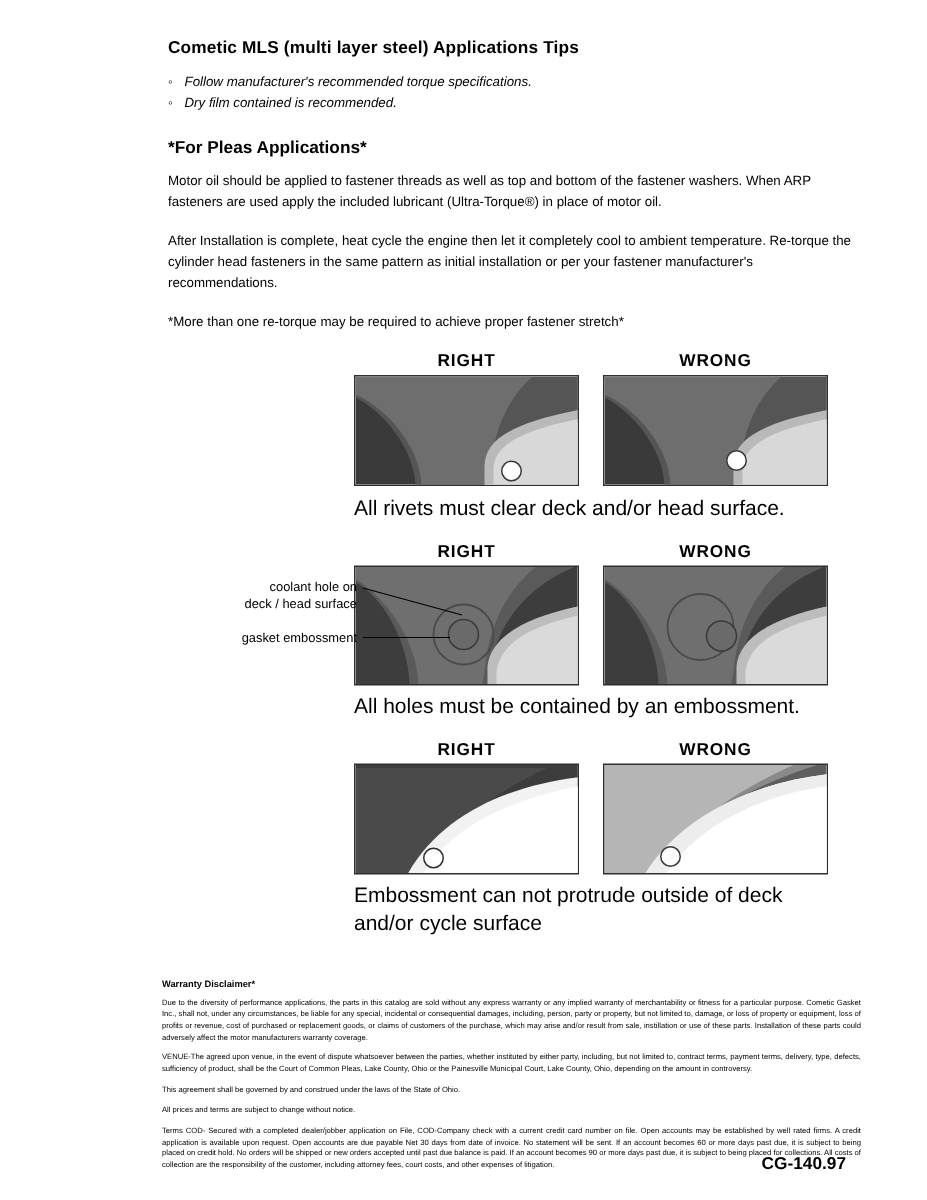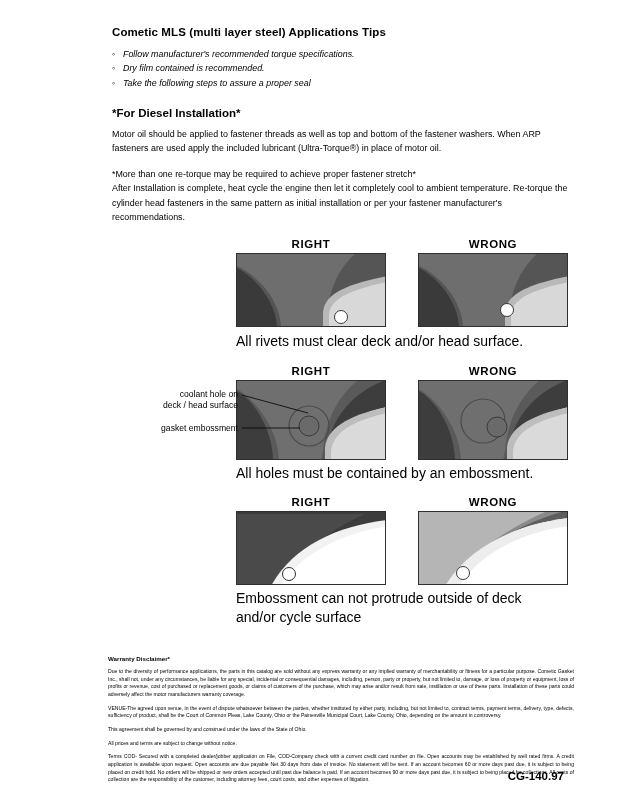--- a/index.html
+++ b/index.html
@@ -78,21 +78,21 @@
 
   
   .figs {
     margin-top: 14px;
     position: relative;
     width: 100%;
   }
   .figrow {
     display: flex;
     justify-content: flex-start;
-    gap: 32px;
+    gap: 16px;
     margin-left: 132px;
   }
   .figcol { width: 150px; }
   .figlabel {
     text-align: center;
     font-size: 11.5px;
     font-weight: bold;
     letter-spacing: 0.6px;
     margin-bottom: 3px;
   }
@@ -157,28 +157,27 @@
 </head>
 <body>
 
 <div class="page">
 
   <h1 class="title">Cometic MLS (multi layer steel) Applications Tips</h1>
 
   <ul class="bul">
     <li>Follow manufacturer's recommended torque specifications.</li>
     <li>Dry film contained is recommended.</li>
-    <li>Take the following steps to assure a proper seal</li>
   </ul>
 
-  <h2 class="sub-head">*For Diesel Installation*</h2>
+  <h2 class="sub-head">*For Pleas Applications*</h2>
 
   <p class="body">Motor oil should be applied to fastener threads as well as top and bottom of the fastener washers.  When ARP fasteners are used apply the included lubricant (Ultra-Torque®) in place of motor oil.</p>
+  <p class="body">After Installation is complete, heat cycle the engine then let it completely cool to ambient temperature.  Re-torque the cylinder head fasteners in the same pattern as initial installation or per your fastener manufacturer's recommendations.</p>
   <p class="body tight">*More than one re-torque may be required to achieve proper fastener stretch*</p>
-  <p class="body">After Installation is complete, heat cycle the engine then let it completely cool to ambient temperature.  Re-torque the cylinder head fasteners in the same pattern as initial installation or per your fastener manufacturer's recommendations.</p>
 
   <div class="figs">
 
     <div class="figrow">
       <div class="figcol">
         <div class="figlabel">RIGHT</div>
         <div class="figbox">
           <svg width="150" height="74" viewBox="0 0 150 74">
             <rect x="0" y="0" width="150" height="74" fill="#ffffff"></rect>
             <path d="M0,0 L150,0 L150,30 C110,40 95,46 86,60 L86,74 L0,74 Z" fill="#3a3a3a"></path>

